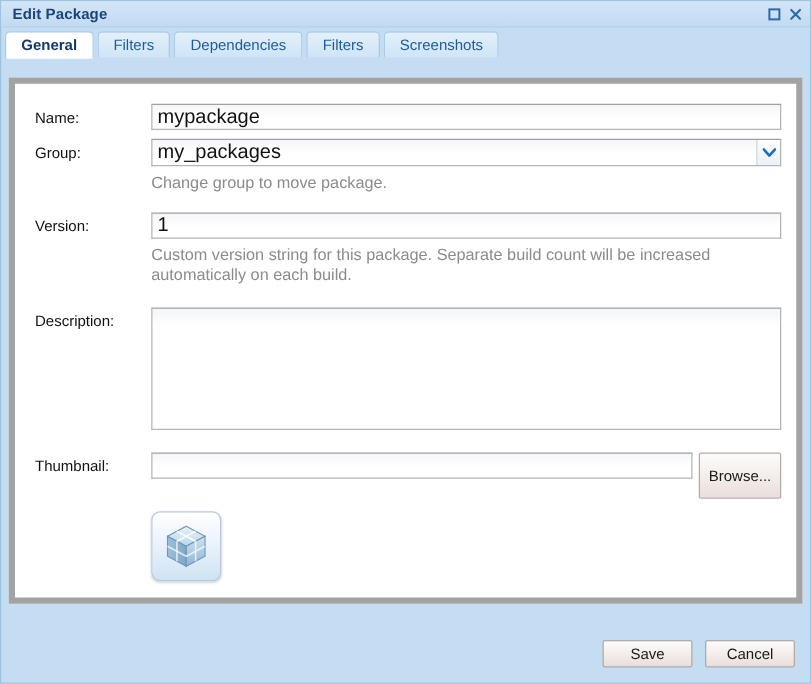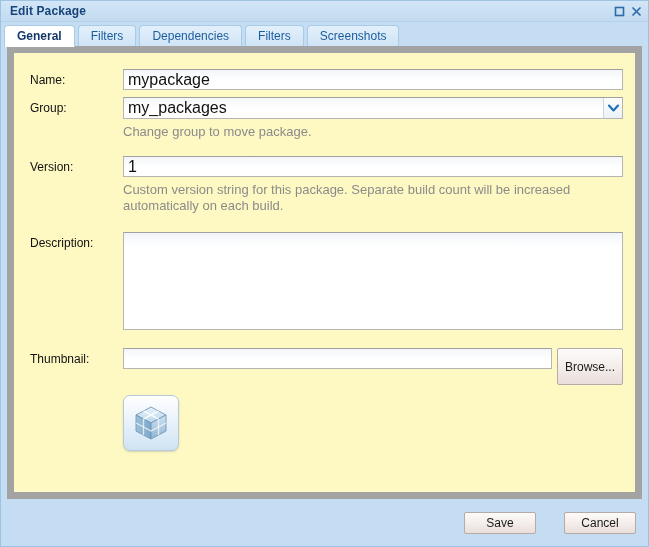--- a/index.html
+++ b/index.html
@@ -96,23 +96,23 @@
     position: relative;
     z-index: 3;
     margin-bottom: -1px;
     height: 22px;
     line-height: 21px;
   }
 
   
   .panel {
     flex: 1 1 auto;
-    margin: 0 6px;
-    background: #fef9c3;
-    border: 7px solid #a3a3a3;
+    margin: 16px 6px;
+    background: #ffffff;
+    border: 5px solid #a3a3a3;
     position: relative;
     overflow: hidden;
     box-sizing: border-box;
   }
 
   .form {
     padding: 16px 0 0 0;
   }
   .row {
     display: flex;
@@ -232,21 +232,21 @@
   }
 
   
   .footer {
     flex: 0 0 47px;
     height: 47px;
     display: flex;
     align-items: center;
     justify-content: flex-end;
     padding-right: 12px;
-    gap: 28px;
+    gap: 10px;
     box-sizing: border-box;
   }
   .footer .btn {
     width: 72px;
     height: 22px;
     text-align: center;
     padding: 0;
     line-height: 20px;
   }
 </style>

